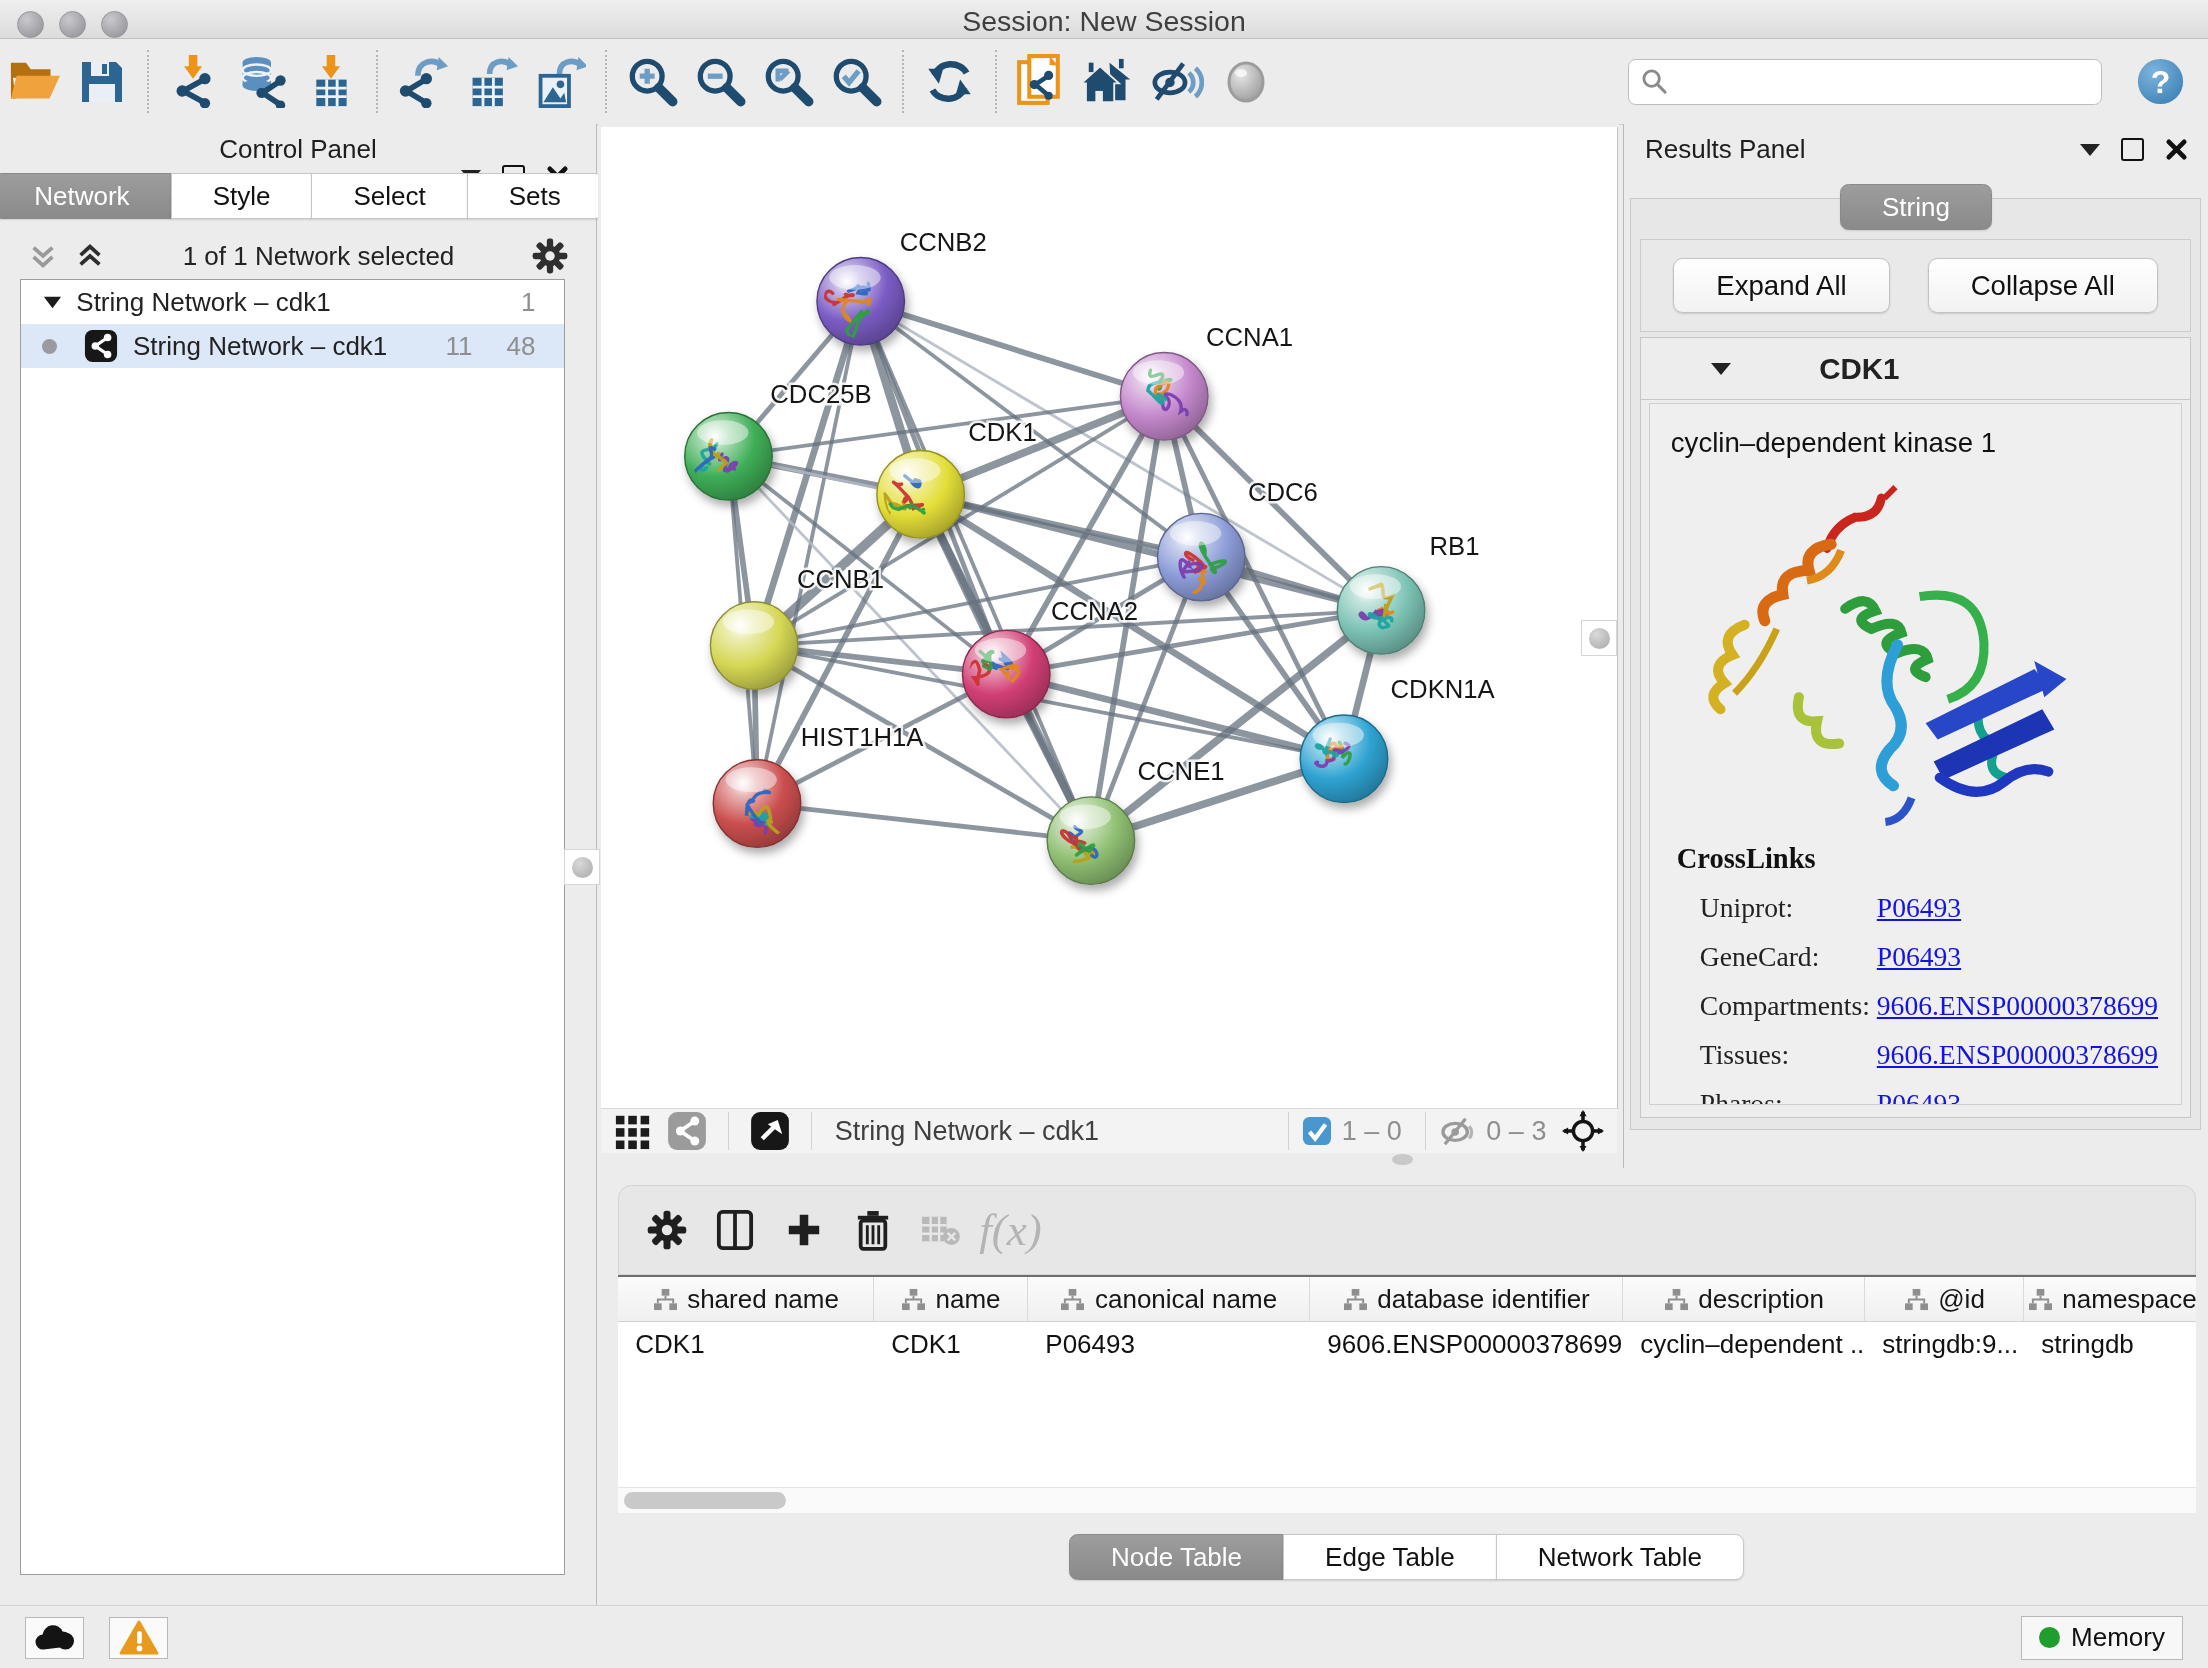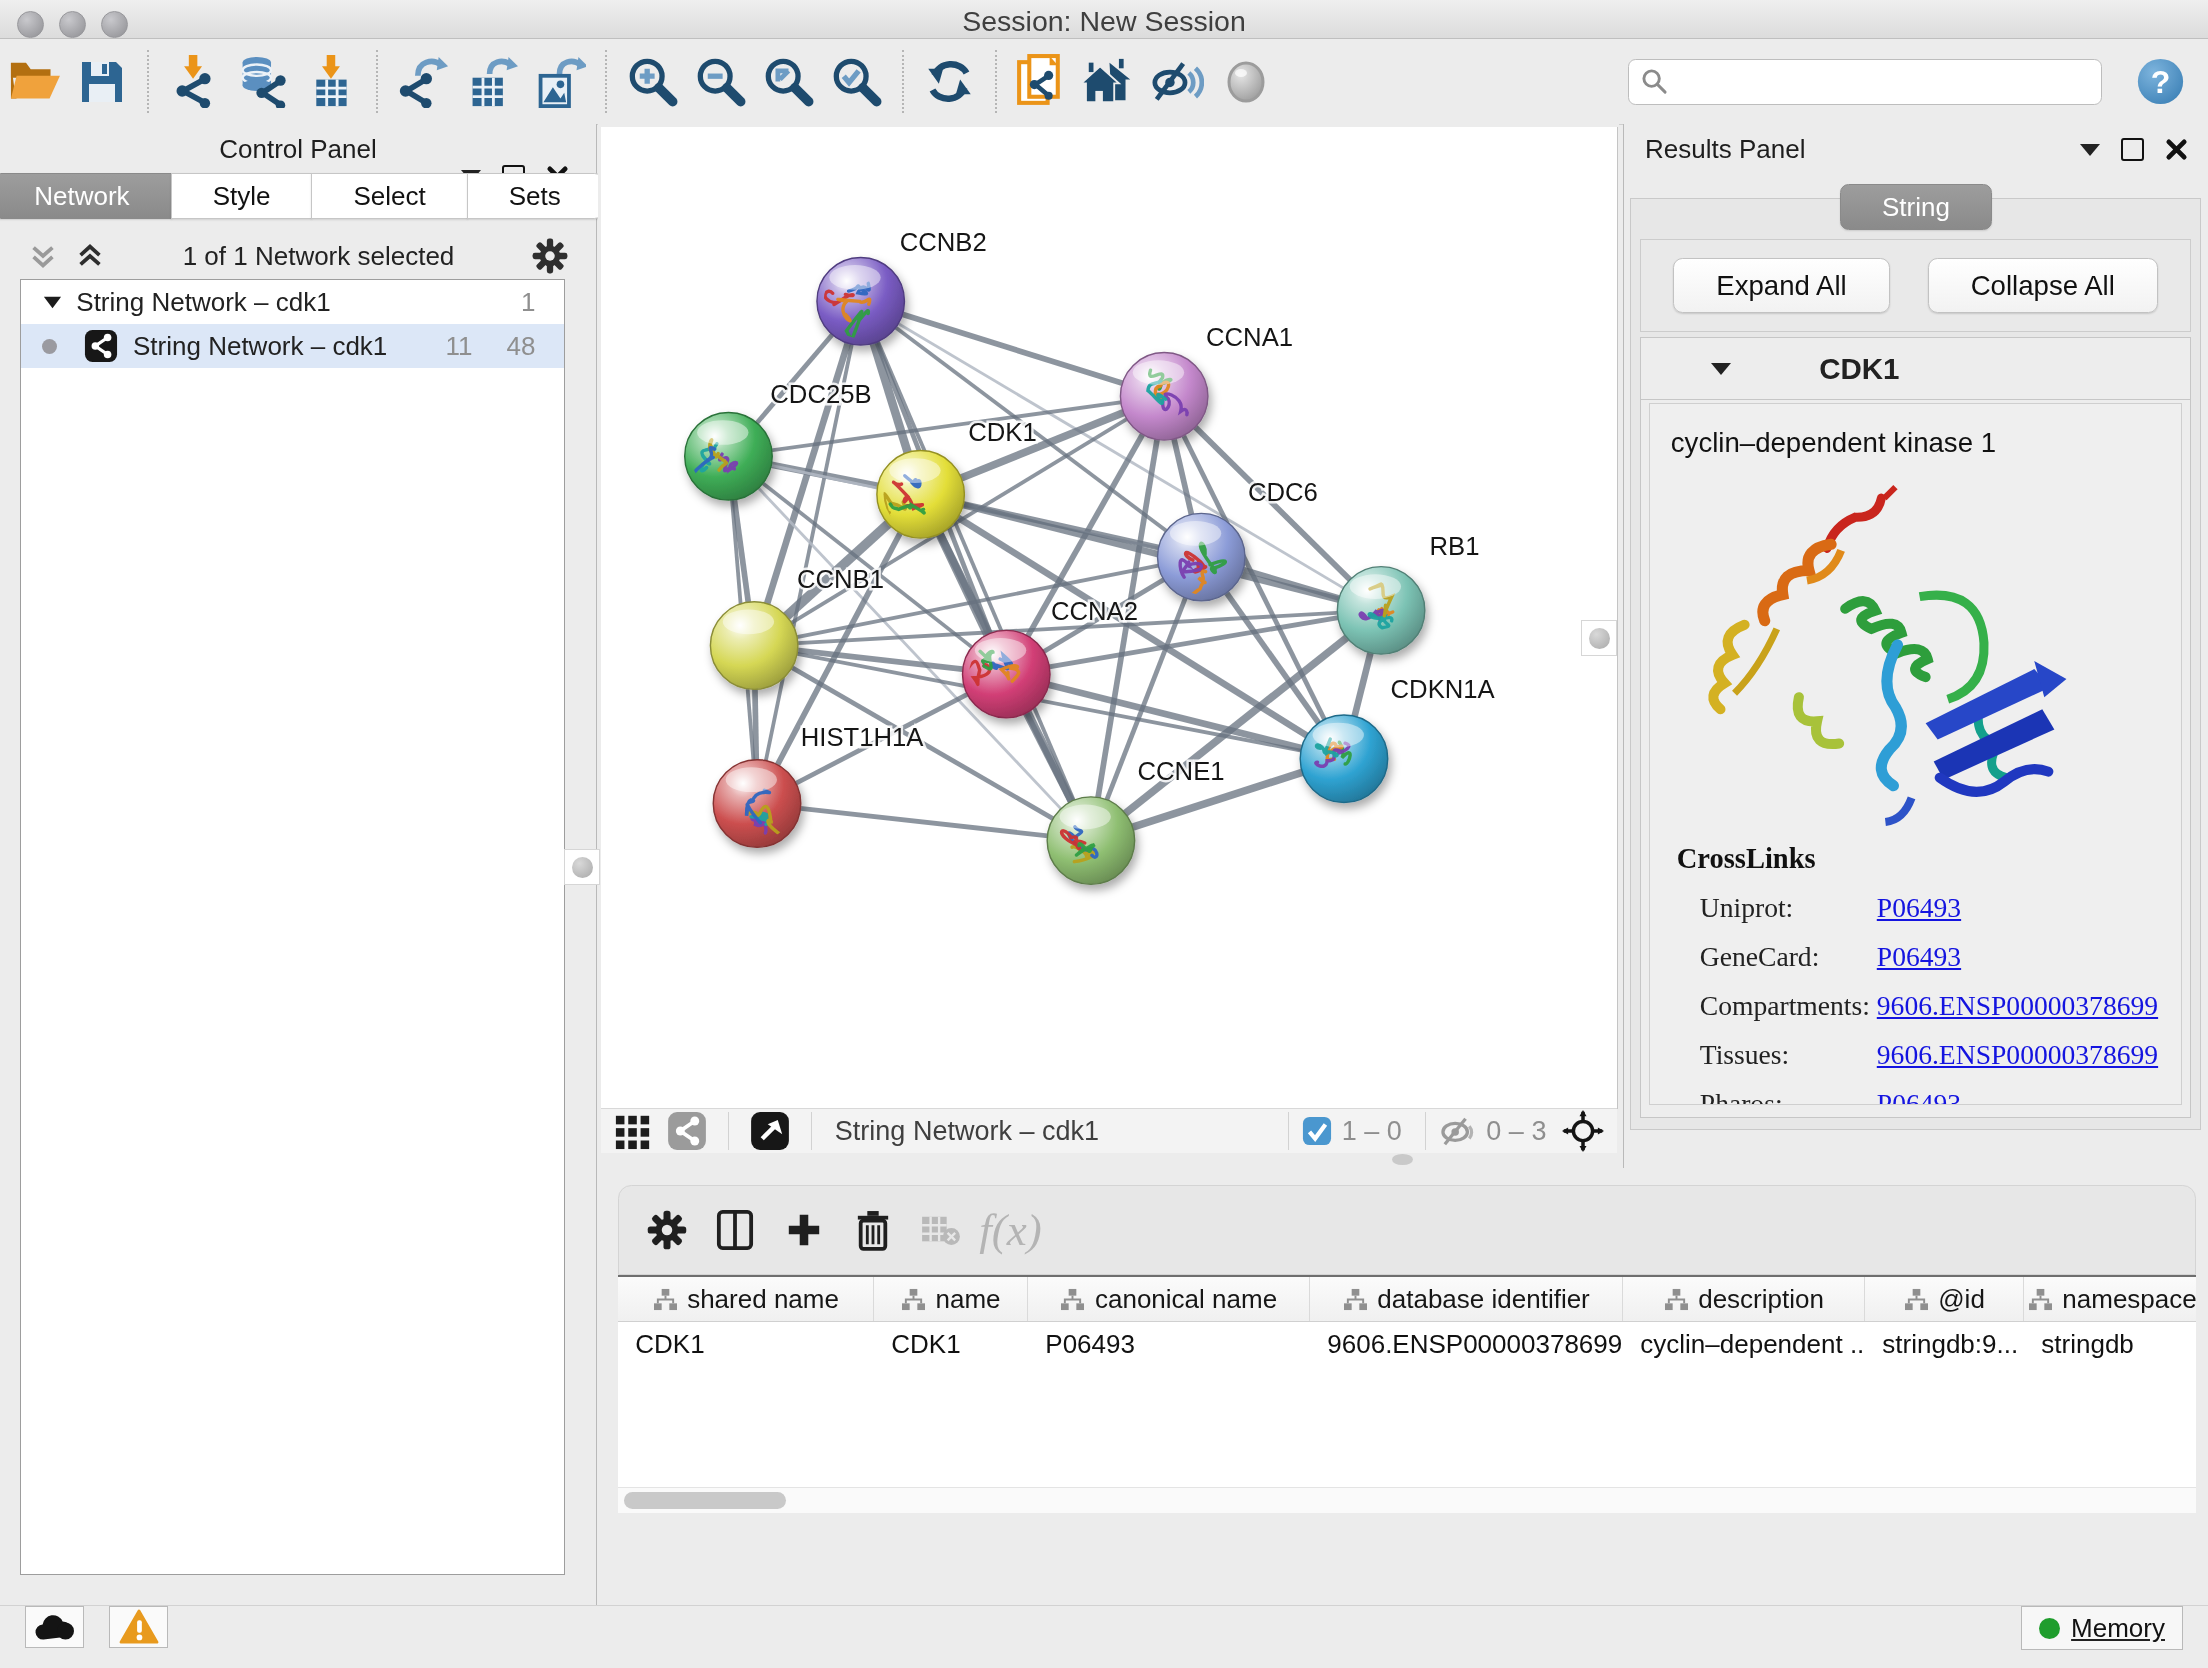--- a/index.html
+++ b/index.html
@@ -114,21 +114,21 @@
   #tp-header{display:flex;height:44px;background:linear-gradient(#fbfbfb,#f0f0f0);border-bottom:1px solid #d0d0d0;}
   .th{display:flex;align-items:center;justify-content:center;gap:9.5px;font-size:26px;color:#161616;
     border-right:1px solid #dadada;box-sizing:border-box;overflow:hidden;white-space:nowrap;flex:none;}
   #tp-row{display:flex;height:44px;align-items:center;}
   .td{font-size:26px;color:#111;padding-left:17px;box-sizing:border-box;overflow:hidden;white-space:nowrap;flex:none;}
   #tp-hscroll{position:absolute;left:0;right:0;bottom:0;height:25px;background:#fafafa;border-top:1px solid #e4e4e4;}
   #tp-thumb{position:absolute;left:5.7px;top:3.8px;width:162px;height:17px;background:#c9c9c9;border-radius:8.6px;}
   #tp-tabs{display:flex;justify-content:center;margin-top:21px;}
   
   #status-bar{position:absolute;left:0;top:1605px;width:2208px;height:63px;background:#ececec;
-    border-top:1px solid #d2d2d2;display:flex;align-items:flex-start;text-decoration:underline;}
+    border-top:1px solid #d2d2d2;display:flex;align-items:center;}
   .sb-btn{width:59px;height:42px;background:#fafafa;border:1.9px solid #b9b9b9;margin-left:25px;
     display:flex;align-items:center;justify-content:center;padding:0;}
   #memory-btn{margin-left:auto;margin-right:25px;height:44px;padding:0 17px;background:#f7f7f7;
     border:1.9px solid #b9b9b9;display:flex;align-items:center;gap:11.4px;font-size:26px;color:#111;
     font-family:"Liberation Sans",sans-serif;}
   #memory-dot{width:21px;height:21px;border-radius:50%;}
   
   .split-handle{position:absolute;width:34px;height:34px;background:#fff;border:1px solid #d6d6d6;
     display:flex;align-items:center;justify-content:center;}
   .split-handle .knob{width:21px;height:21px;border-radius:50%;
@@ -913,20 +913,25 @@
         <div class="td" style="width: 282px;">P06493</div>
         <div class="td" style="width: 313px;">9606.ENSP00000378699</div>
         <div class="td" style="width: 242px;">cyclin–dependent ...</div>
         <div class="td" style="width: 159px;">stringdb:9...</div>
         <div class="td" style="width: 177px;">stringdb</div>
       </div>
     <div id="tp-hscroll">
       <div id="tp-thumb"></div>
     </div>
   </div>
+  <div id="tp-tabs">
+    <span class="seg first selected">Node Table</span>
+    <span class="seg">Edge Table</span>
+    <span class="seg last">Network Table</span>
+  </div>
 </div>
 
 <div id="status-bar">
   <button class="sb-btn">
     <svg width="42" height="28.5" viewBox="0 0 44 30">
       <path d="M10 28 a8 8 0 0 1 -1 -16 a11 11 0 0 1 21 -3 a8.5 8.5 0 0 1 4 16 z" fill="#141414"></path>
       <circle cx="33" cy="19" r="9" fill="#141414"></circle>
     </svg>
   </button>
   <button class="sb-btn">

